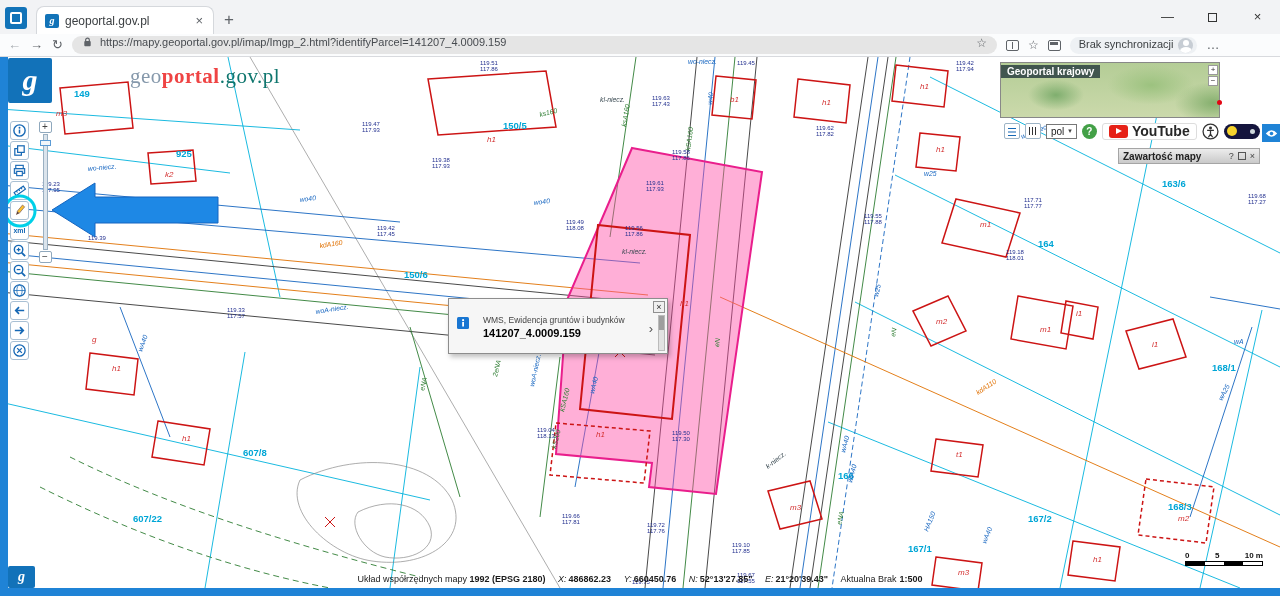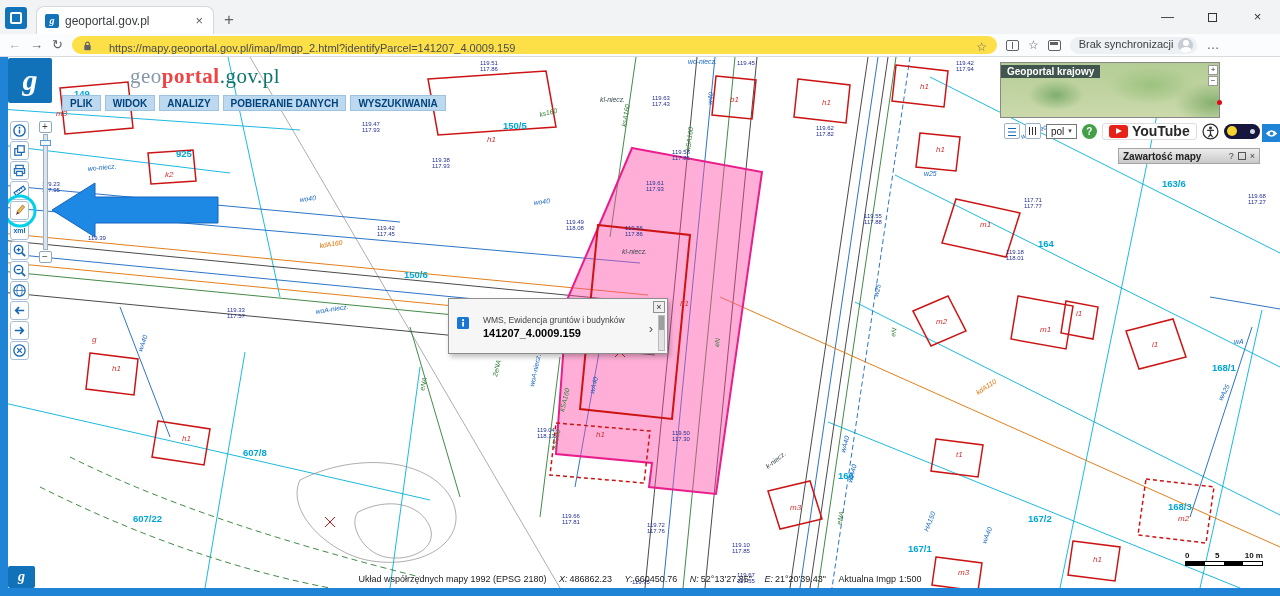--- a/index.html
+++ b/index.html
@@ -17,22 +17,22 @@
   .tab-title{white-space:nowrap;overflow:hidden;flex:1}
   .tab-close{color:#5f6368;font-size:13px;line-height:13px;padding:0 2px;cursor:default}
   .newtab{margin:0 0 6px 10px;font-size:17px;color:#5f6368;line-height:16px}
   .winctl{position:absolute;right:0;top:0;height:34px;display:flex;align-items:center}
   .winctl>span{width:45px;text-align:center;font-size:13px;color:#333;line-height:34px}
   .maxbox{display:inline-block;width:9px;height:9px;border:1.3px solid #333;vertical-align:middle}
 
   #navbar{height:23px;background:#fbfcfd;border-bottom:1px solid #d8dade;display:flex;align-items:center;padding:0 8px;gap:9px}
   .nav-ic{font-size:13px;color:#5f6368;line-height:14px}
   .nav-ic.dim{color:#a7abb0}
-  .urlbar{flex:1;max-width:925px;height:18px;background:#fde047;border-radius:10px;display:flex;align-items:flex-end;
-          padding:0 10px;gap:16px;font-size:11px;color:#3c4043}
+  .urlbar{flex:1;max-width:925px;height:18px;background:#e5e5e5;border-radius:10px;display:flex;align-items:flex-start;
+          padding:0 10px;gap:7px;font-size:11px;color:#3c4043}
   .url{flex:1;white-space:nowrap;overflow:hidden;color:#474b50}
   .url-star{color:#5f6368;font-size:12px}
   .mini-ic{width:13px;height:11px;border:1.3px solid #5f6368;border-radius:2px;position:relative;display:inline-block}
   .mini-ic.split::before{content:"";position:absolute;top:1px;bottom:1px;left:5px;width:1.3px;background:#5f6368}
   .mini-ic.coll::before{content:"";position:absolute;top:1.5px;left:1.5px;right:1.5px;height:2.5px;background:#5f6368}
   .profile{display:flex;align-items:flex-start;gap:5px;background:#eef1f4;border-radius:10px;padding:1px 4px 1px 9px;
            font-size:11px;color:#3c4043;white-space:nowrap}
   .avatar{width:15px;height:15px;border-radius:50%;background:#c7cdd4;position:relative;overflow:hidden}
   .avatar::before{content:"";position:absolute;left:4.5px;top:2.5px;width:6px;height:6px;border-radius:50%;background:#fff}
   .avatar::after{content:"";position:absolute;left:1.5px;top:9px;width:12px;height:8px;border-radius:50%;background:#fff}
@@ -126,21 +126,21 @@
   .p-ic svg{width:12px;height:12px;margin-top:2px}
   .p-txt{flex:1}
   .p-l1{font-size:8.5px;color:#444}
   .p-l2{font-size:11px;font-weight:bold;color:#000;margin-top:2px}
   .p-chev{font-size:13px;color:#555;margin-top:6px}
   .p-scroll{position:absolute;right:2px;top:16px;width:7px;height:36px;background:#e2e2e2;border:1px solid #bbb}
   .p-thumb{width:100%;height:14px;background:#9e9e9e}
 
   
   #statusbar{position:absolute;left:0;right:0;bottom:12px;text-align:center;font-size:9px;color:#1a1a1a;z-index:20}
-  #statusbar b{font-weight:normal}
+  #statusbar b{font-weight:bold}
   #statusbar .sl{font-style:italic;margin-left:10px;margin-right:2px}
   #statusbar .gap{margin-left:10px;margin-right:3px}
   #scalebar{position:absolute;left:1185px;top:494px;width:78px;z-index:20}
   .sb-labels{display:flex;justify-content:space-between;font-size:8px;color:#111;font-weight:bold}
   .sb-bar{margin-top:1px;height:5px;border:1px solid #000;display:flex}
   .sb-bar i{flex:1;background:#000}.sb-bar i.w{background:#fff}
   #blogo{position:absolute;left:8px;top:509px;width:27px;height:22px;background:#1272b9;color:#fff;z-index:20;
          font:italic bold 14px "Liberation Serif",serif;text-align:center;line-height:21px;border-radius:2px}
 
   #annot{position:absolute;left:0;top:0;width:1280px;height:531px;z-index:25;pointer-events:none}
@@ -375,27 +375,20 @@
           <text x="732" y="490" class="tE"><tspan x="732">119.10</tspan><tspan x="732" dy="6.2">117.85</tspan></text>
           <text x="737" y="520" class="tE"><tspan x="737">119.67</tspan><tspan x="737" dy="6.2">117.55</tspan></text>
           <text x="632" y="527" class="tE"><tspan x="632">119.75</tspan></text>
         </g>
     </svg>
 
     <div id="gbadge">g</div>
     <div id="logotype">
       <span class="lg-geo">geo</span><span class="lg-portal">portal</span><span class="lg-suffix">.gov.pl</span>
     </div>
-    <nav id="menu">
-      <span class="chip">PLIK</span>
-      <span class="chip">WIDOK</span>
-      <span class="chip">ANALIZY</span>
-      <span class="chip" bind="">POBIERANIE DANYCH</span>
-      <span class="chip">WYSZUKIWANIA</span>
-    </nav>
 
     <div id="lefttools">
       <button class="tool">
         <svg viewBox="0 0 16 16">
             <circle cx="8" cy="8" r="6" fill="none" stroke="#1668b5" stroke-width="1.5"></circle>
             <rect x="7.2" y="7" width="1.6" height="4.2" fill="#1668b5"></rect>
             <circle cx="8" cy="5" r="1" fill="#1668b5"></circle>
           </svg>
       </button>
       <button class="tool">
@@ -548,21 +541,21 @@
         </div>
     </div>
 
     <div id="statusbar">
       <span>Układ współrzędnych mapy</span>
       <b>1992 (EPSG 2180)</b>
       <i class="sl">X:</i><b>486862.23</b>
       <i class="sl">Y:</i><b>660450.76</b>
       <i class="sl">N:</i><b>52°13'27.85"</b>
       <i class="sl">E:</i><b>21°20'39.43"</b>
-      <span class="gap">Aktualna Imgp</span><b>1:500</b>
+      <span class="gap">Aktualna Brak</span><b>1:500</b>
     </div>
 
     <div id="scalebar">
       <div class="sb-labels">
         <span>0</span>
         <span>5</span>
         <span>10 m</span>
       </div>
       <div class="sb-bar">
           <i></i>

